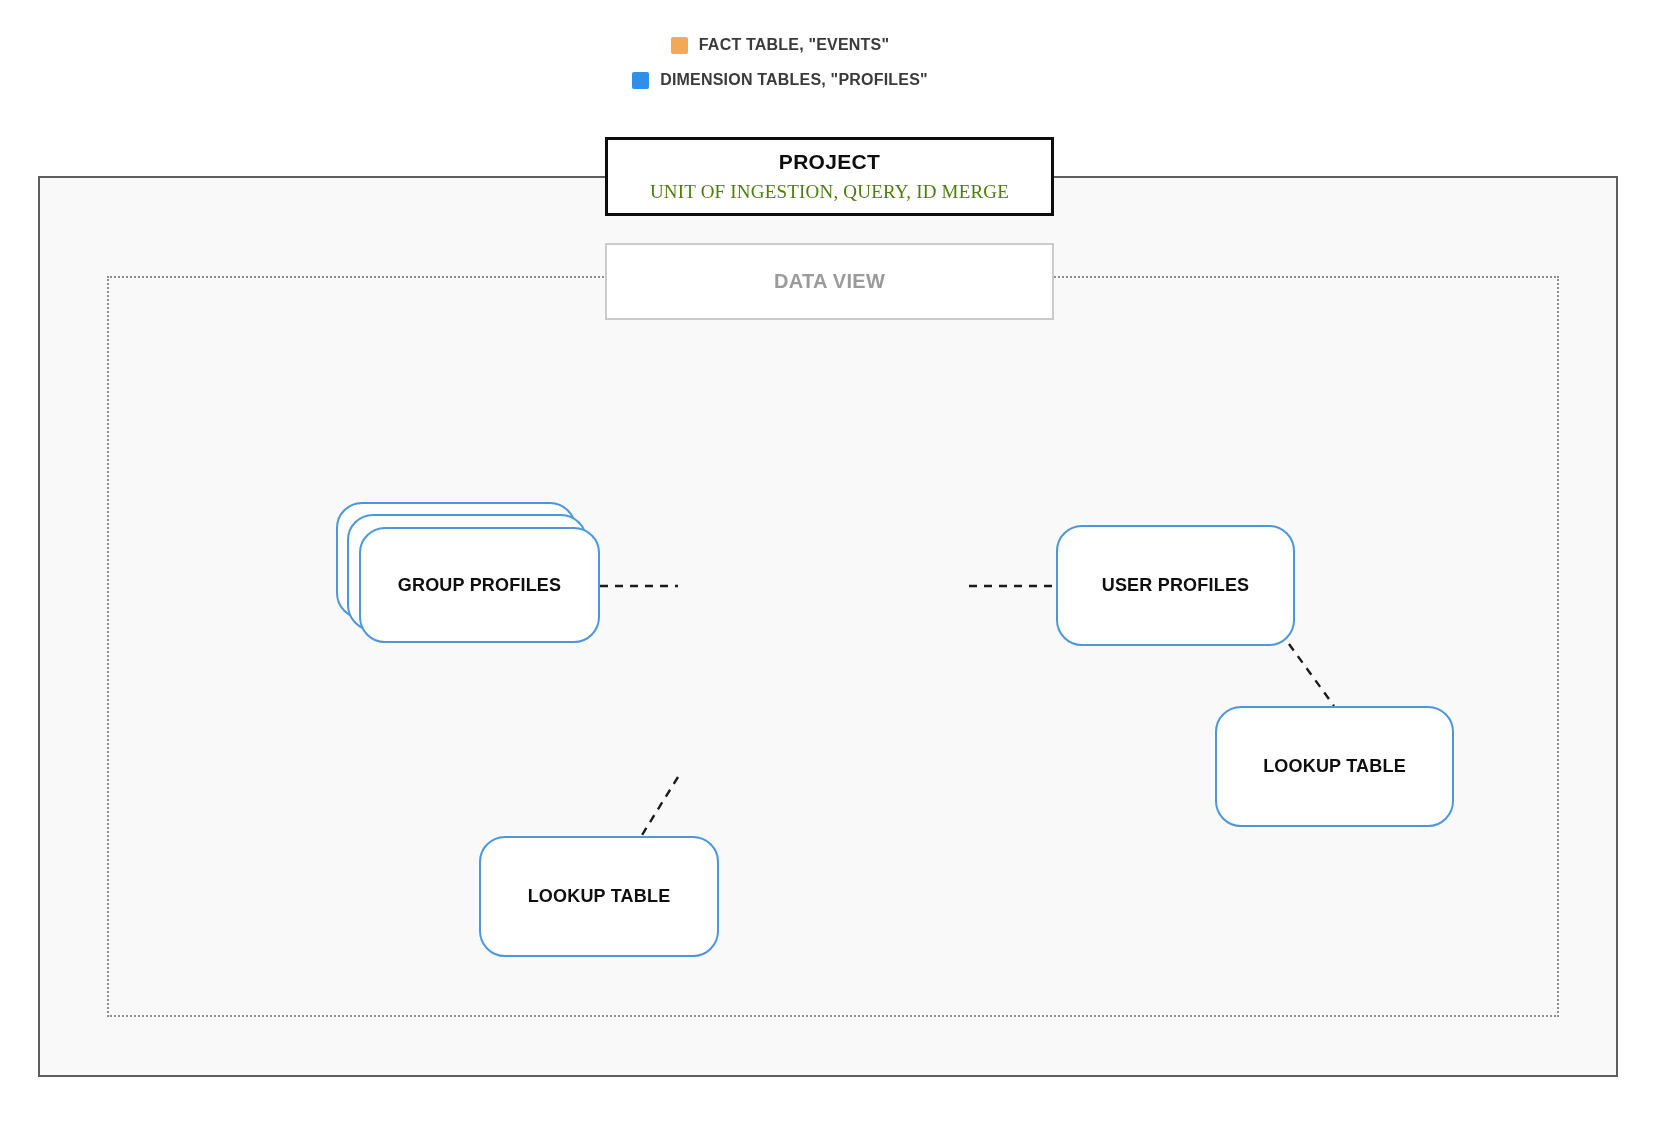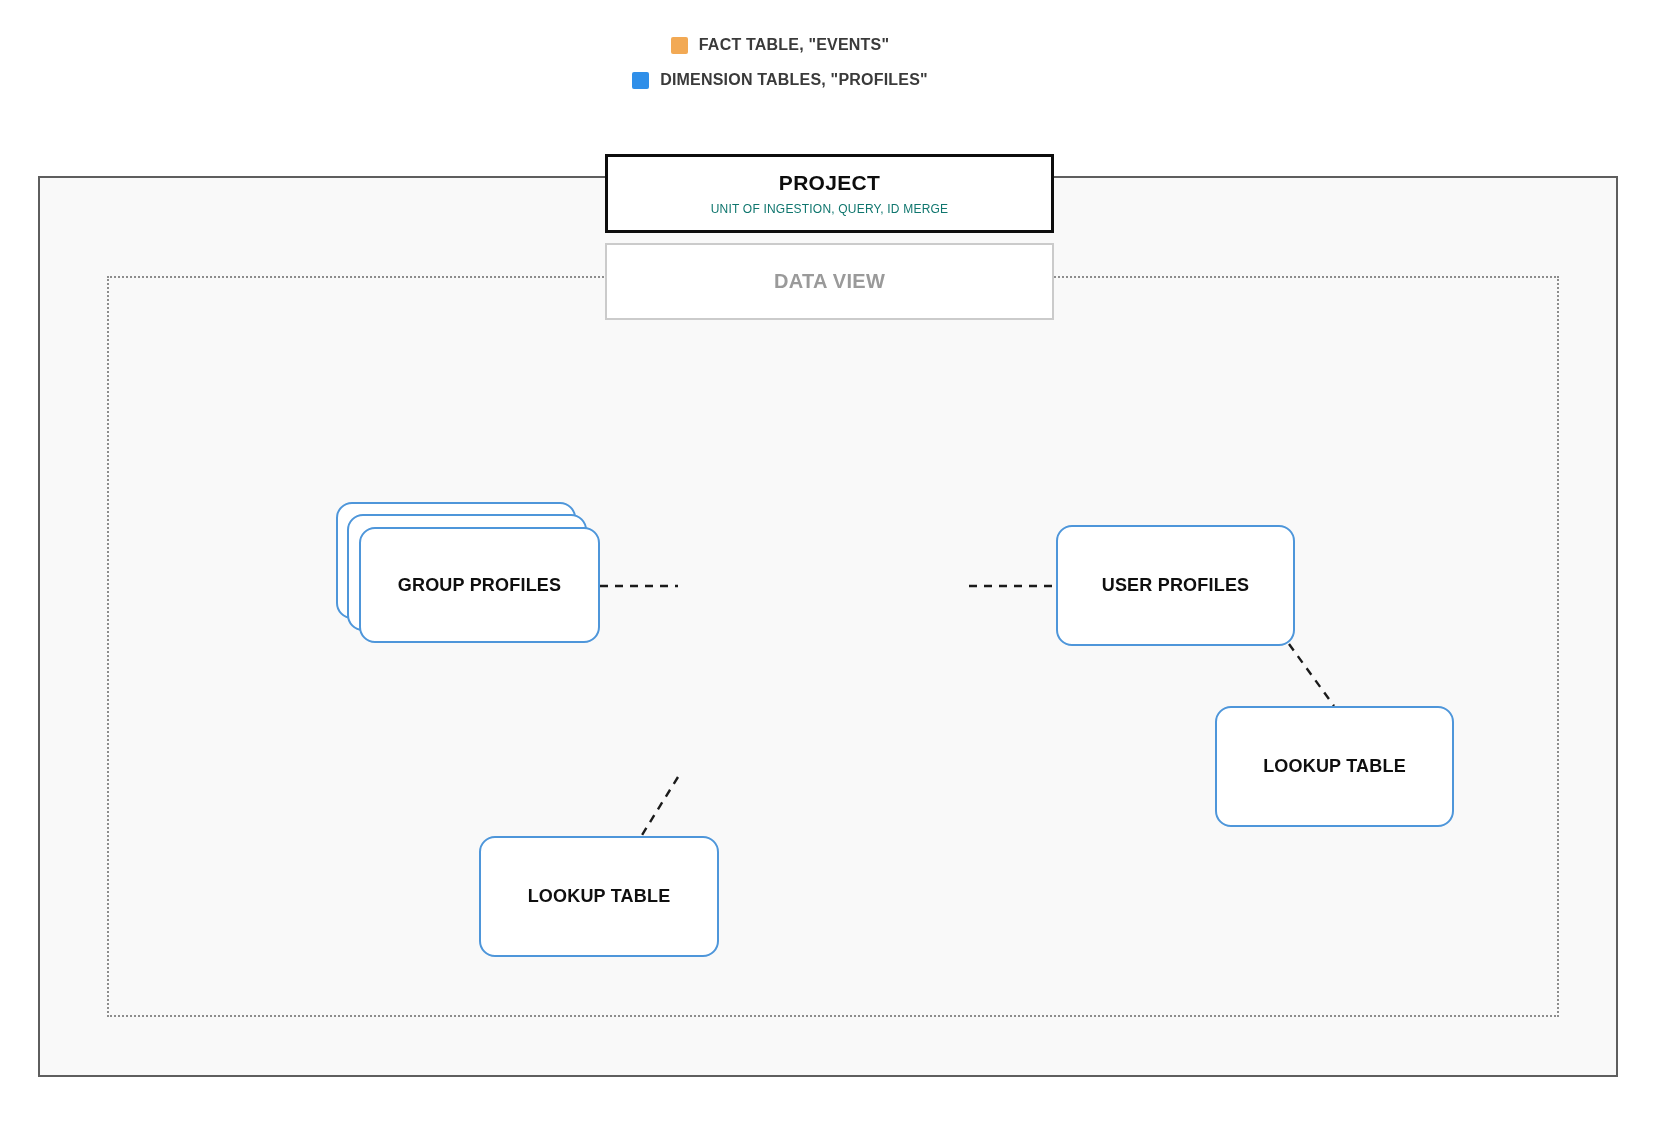--- a/index.html
+++ b/index.html
@@ -67,39 +67,40 @@
     display: flex;
     flex-direction: column;
     align-items: center;
     justify-content: center;
     gap: 7px;
     background: #ffffff;
     z-index: 5;
     text-align: center;
   }
   .project-box {
-    top: 154px;
+    top: 137px;
     height: 79px;
     border: 3px solid #0d0d0d;
   }
   .dataview-box {
     top: 243px;
     height: 77px;
     border: 2px solid #cbcbcb;
   }
   .project-title {
     font-size: 21px;
     font-weight: 700;
     color: #0d0d0d;
     letter-spacing: 0.3px;
   }
   .project-subtitle {
-    font-size: 12px;
-    color: #0f766e;
-    letter-spacing: 0.2px;
+    font-size: 19px;
+    color: #4d7c0f;
+    letter-spacing: 0.2px;
+    font-family: Liberation Serif, serif;
   }
   .dataview-title {
     font-size: 20px;
     font-weight: 700;
     color: #9a9a9a;
     letter-spacing: 0.3px;
   }
   .dataview-subtitle {
     font-size: 17px;
     color: #aeaeae;
@@ -137,21 +138,21 @@
     letter-spacing: 0.2px;
     white-space: nowrap;
   }
   .events-box {
     left: 678px; top: 395px;
     width: 291px; height: 381px;
     border: 2px solid #eebb7d;
   }
   .dim-card {
     border: 2px solid #4e96da;
-    border-radius: 16px;
+    border-radius: 26px;
   }
   .group-card-back   { left: 336px; top: 502px; width: 240px; height: 117px; }
   .group-card-middle { left: 347px; top: 514px; width: 240px; height: 117px; }
   .group-card-front  { left: 359px; top: 527px; width: 241px; height: 116px; }
   .user-profiles     { left: 1056px; top: 525px; width: 239px; height: 121px; }
   .lookup-right      { left: 1215px; top: 706px; width: 239px; height: 121px; }
   .lookup-bottom     { left: 479px;  top: 836px; width: 240px; height: 121px; }
 </style>
 </head>
 <body>

